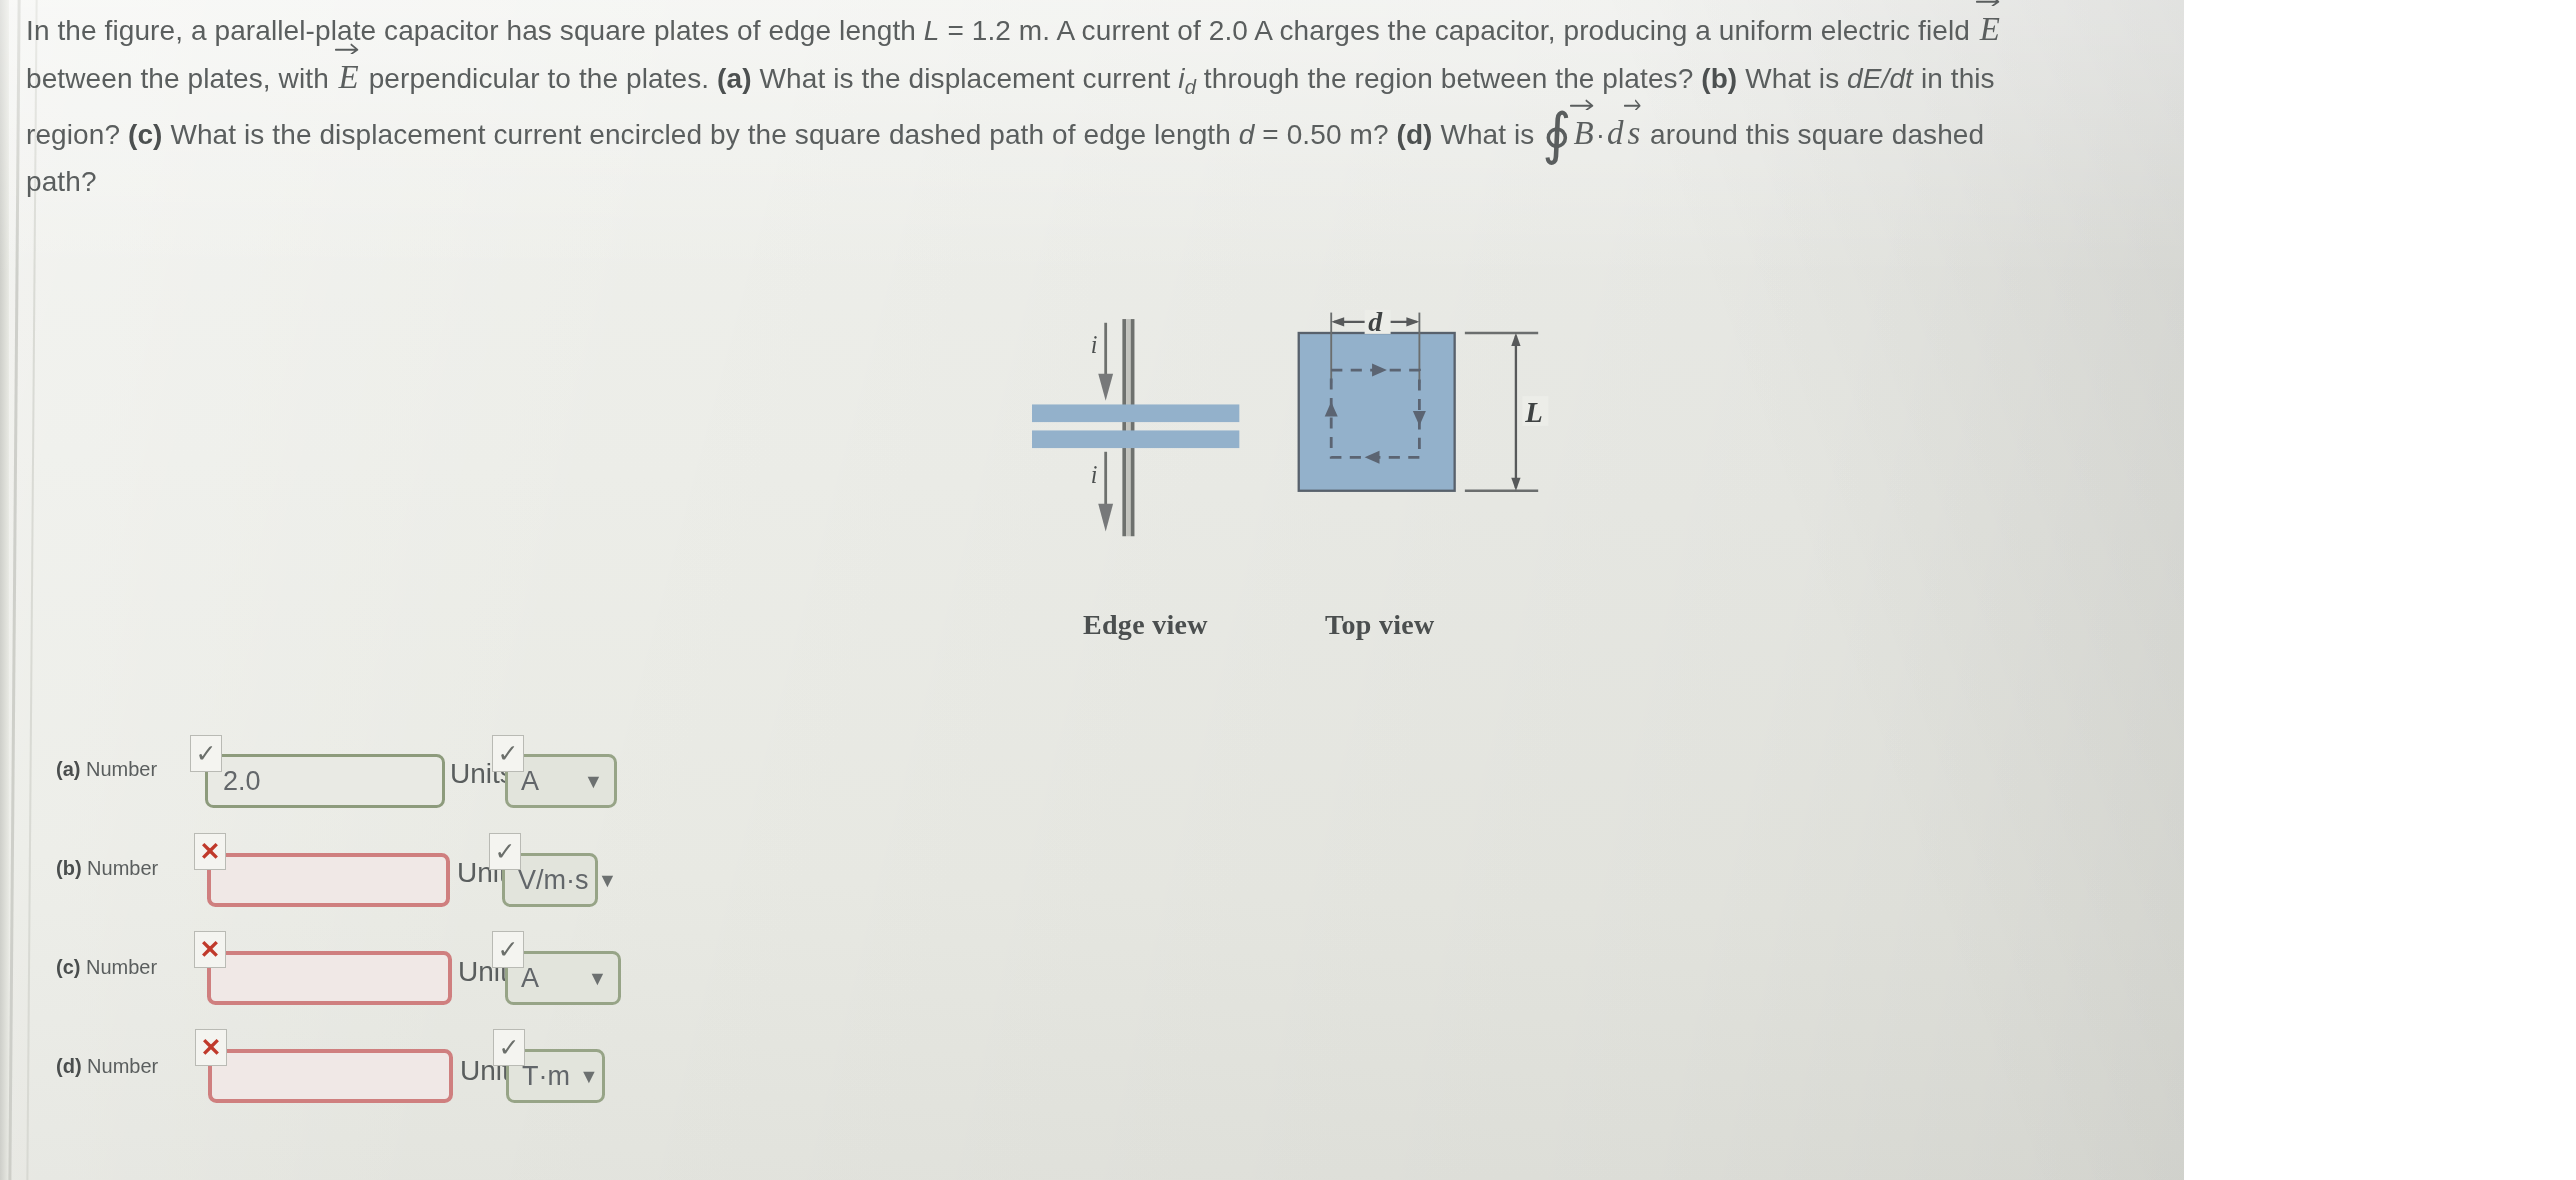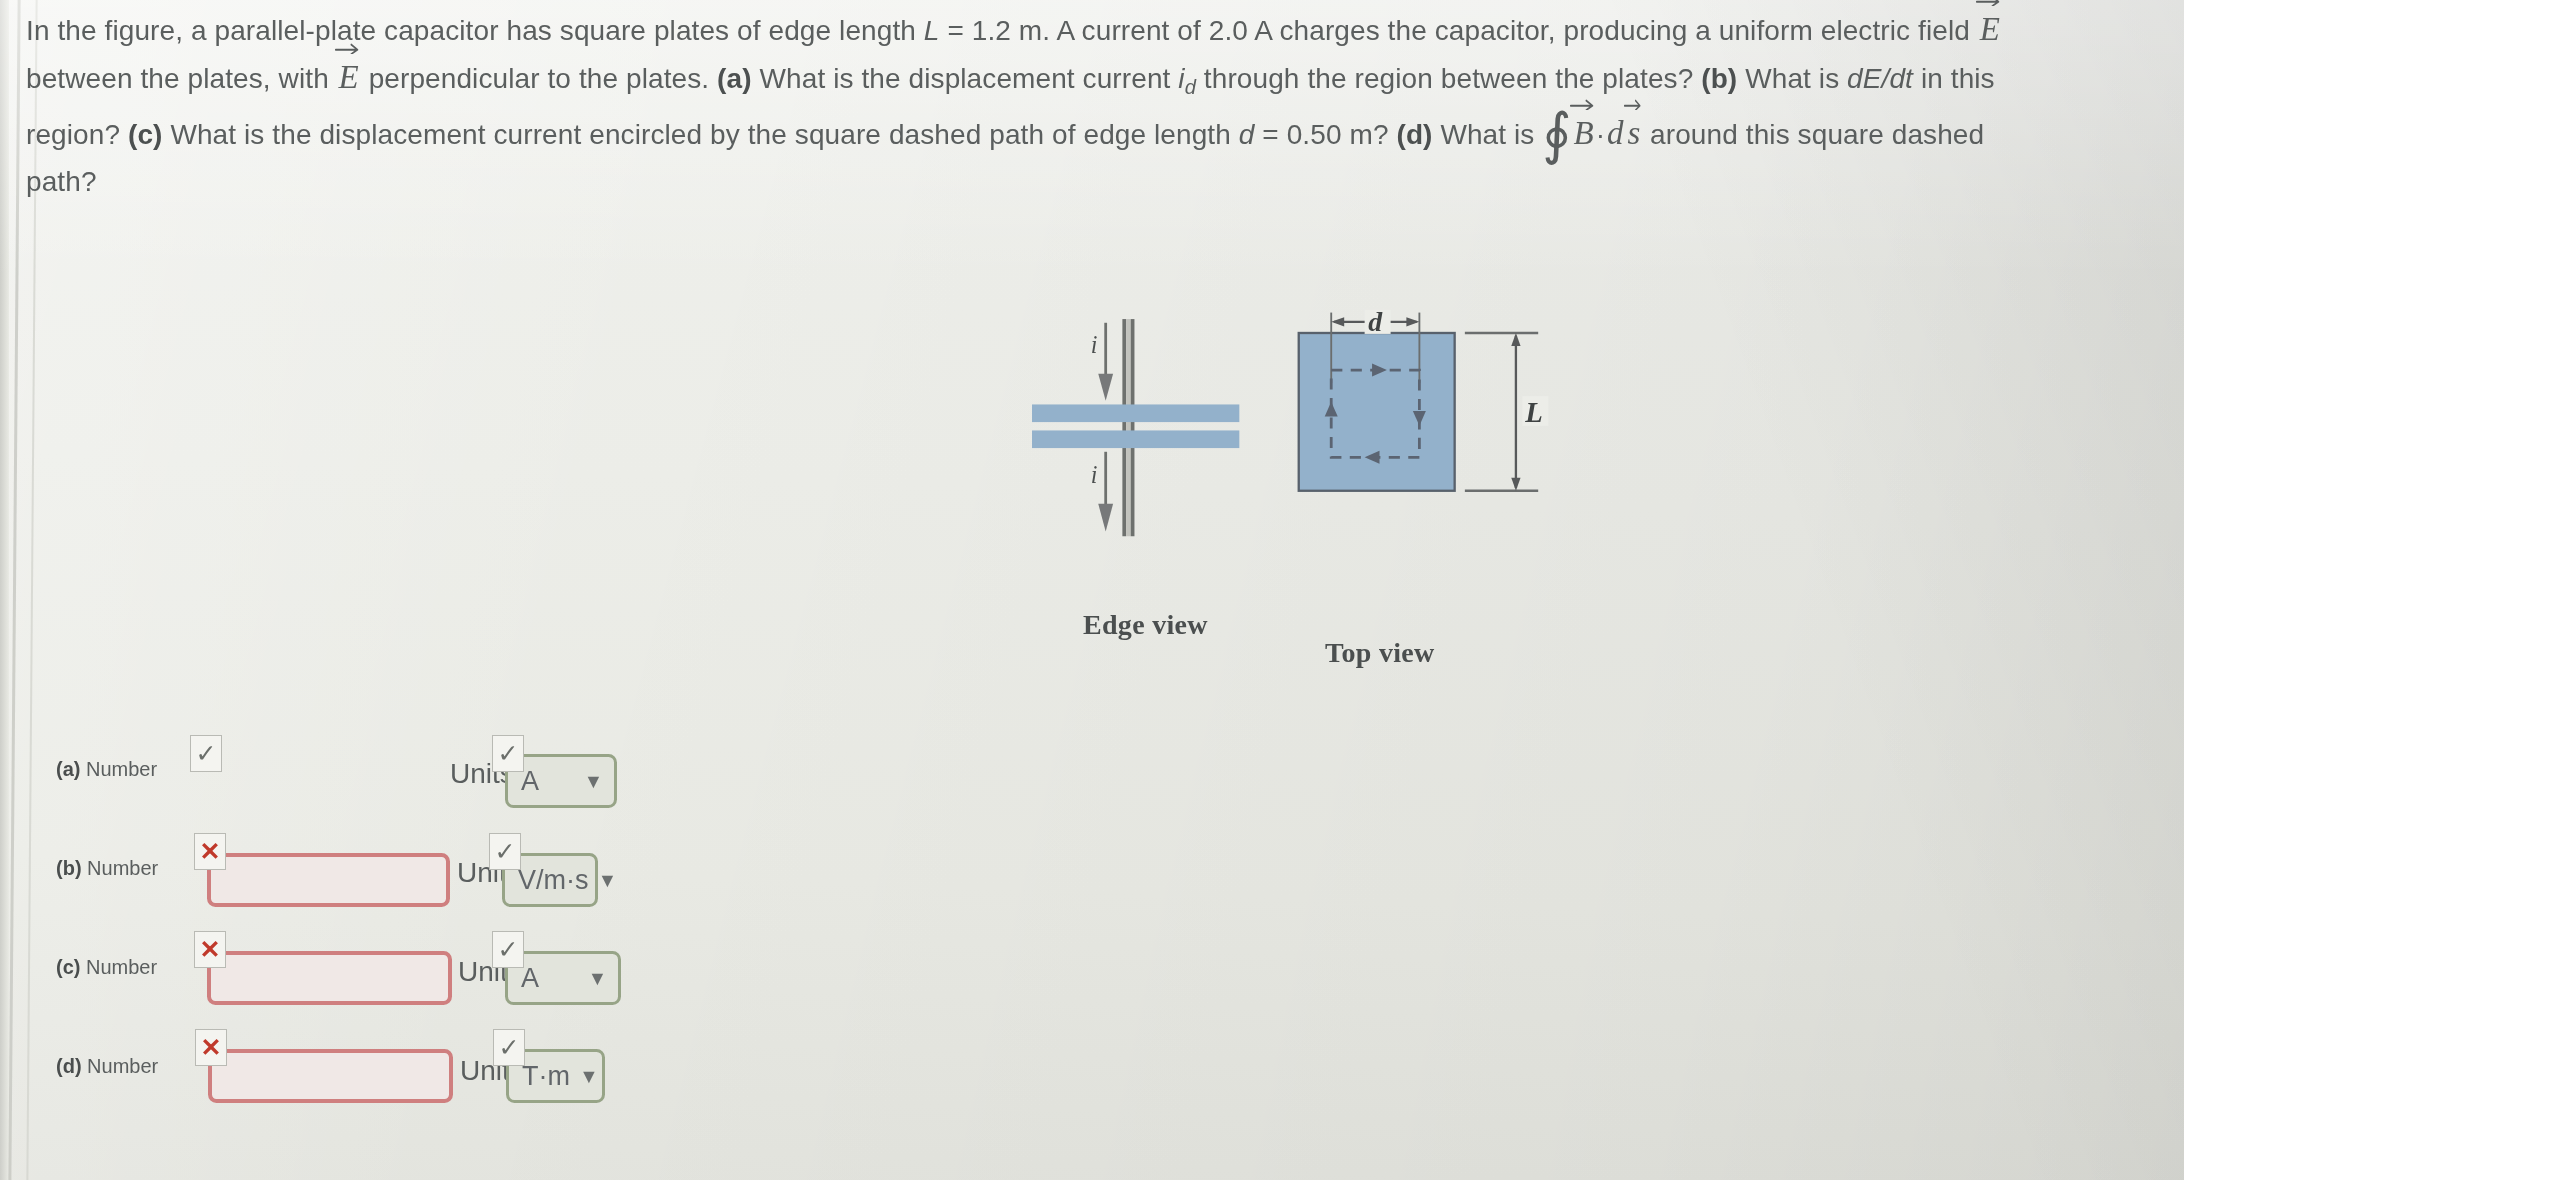--- a/index.html
+++ b/index.html
@@ -125,21 +125,21 @@
   #figure svg { display: block; }
   .figcap {
     position: absolute;
     font-family: "Liberation Serif", serif;
     font-weight: bold;
     font-size: 28px;
     color: #4b4f4f;
     letter-spacing: 0.3px;
   }
   #cap-edge { left: 51px; top: 302px; }
-  #cap-top  { left: 293px; top: 302px; margin-top: 28px; }
+  #cap-top  { left: 293px; top: 302px; }
 
   
   #answers {
     position: absolute;
     left: 56px;
     top: 730px;
     width: 1115px;
   }
   .arow {
     position: relative;
@@ -303,20 +303,21 @@
   </div>
 
   <div id="answers">
 
     <div class="arow">
       <div class="lbl">
         <b>(a)</b>
         <span>Number</span>
       </div>
       <div class="badge ok" style="left:134px; top:4.6px;">✓</div>
+      <div class="numbox ok" style="left:149px; top:24px; width:240px;">2.0</div>
       <div class="units-lbl" style="left:394px;">Units</div>
       <div class="badge ok" style="left:436px; top:4.6px;">✓</div>
       <div class="selbox" style="left:449px; top:24px; width:112px;">
         <span>A</span>
         <span class="caret">▼</span>
       </div>
     </div>
 
     <div class="arow">
       <div class="lbl">

